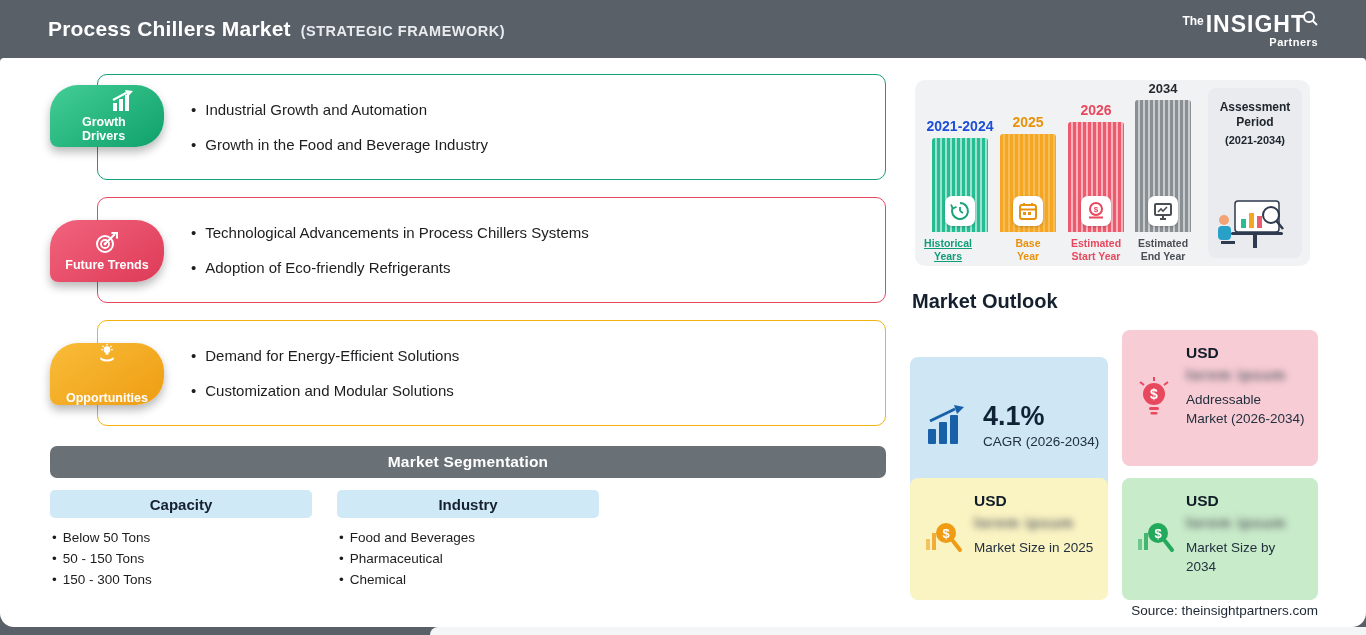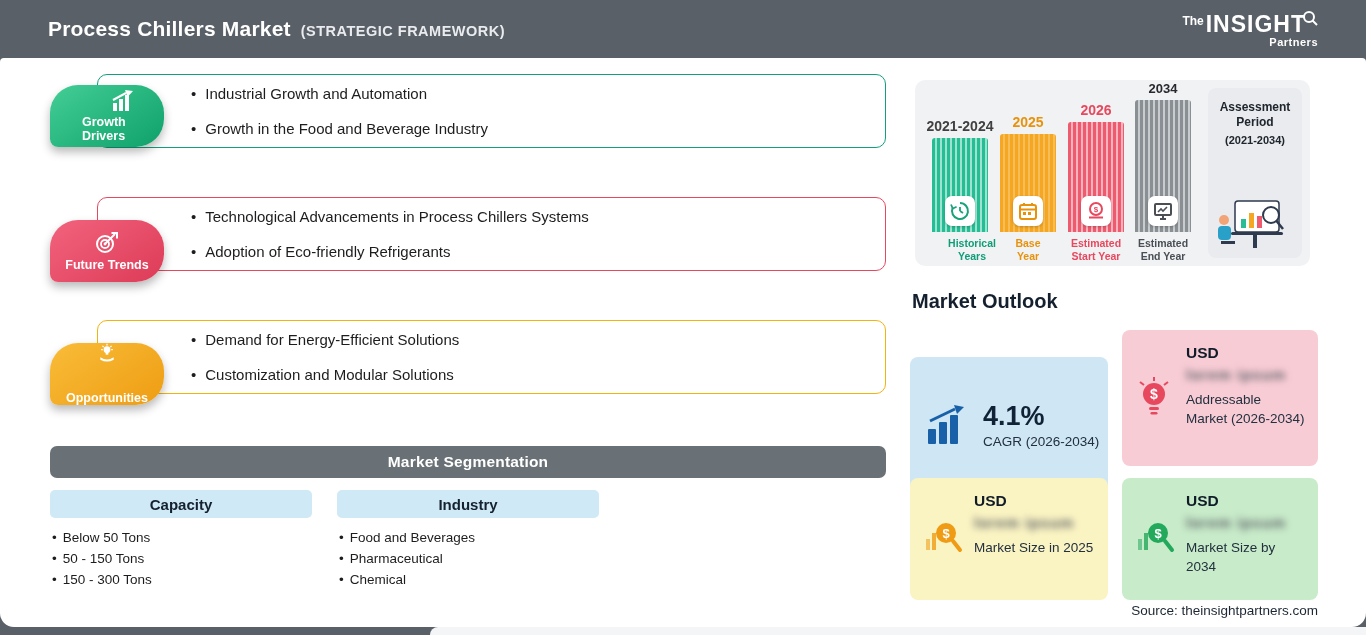--- a/index.html
+++ b/index.html
@@ -21,21 +21,21 @@
   .logo-mag { margin-left:-4px; margin-bottom:10px; }
   .logo-sub { font-size:11px; font-weight:bold; margin-top:1px; letter-spacing:.5px; }
 
   
   .canvas { position:absolute; top:58px; left:0; width:1366px; height:569px;
             background:#ffffff; border-radius:4px 4px 14px 14px; }
   .bottom-sliver { position:absolute; left:430px; right:0; bottom:0; height:8px;
                    background:#f4f5f6; border-radius:10px 0 0 0; }
 
   
-  .factor-box { position:absolute; left:97px; width:789px; height:74px;
+  .factor-box { position:absolute; left:97px; width:789px; height:106px;
                 border-radius:10px; background:#fff;
                 display:flex; flex-direction:column; justify-content:center;
                 gap:18px; padding-left:93px; }
   .box-growth { top:16px;  border:1.6px solid #12a07c; }
   .box-trends { top:139px; border:1.6px solid #e8485e; }
   .box-opps   { top:262px; border:1.6px solid #f2b30f; }
   .bullet { font-size:15px; color:#1d1d1f; display:flex; align-items:baseline; }
   .bullet::before { content:"•"; margin-right:9px; font-size:15px; }
 
   .badge { position:absolute; left:50px; width:114px; height:62px; z-index:3;
@@ -67,27 +67,27 @@
   .tbar { position:absolute; width:56px; bottom:34px; border-radius:3px 3px 0 0; }
   .tbar.b1 { left:17px;  height:94px;  background:repeating-linear-gradient(90deg,#25bd94 0 3px,#9fe2d0 3px 5px); }
   .tbar.b2 { left:85px;  height:98px;  background:repeating-linear-gradient(90deg,#f5a623 0 3px,#f7bd57 3px 5px); }
   .tbar.b3 { left:153px; height:110px; background:repeating-linear-gradient(90deg,#ef5b6e 0 3px,#f8b3bc 3px 5px); }
   .tbar.b4 { left:220px; height:132px; background:repeating-linear-gradient(90deg,#8a8f94 0 3px,#c9cccf 3px 5px); }
   .tbar-icon { position:absolute; left:50%; transform:translateX(-50%); bottom:6px;
                width:30px; height:30px; background:#fff; border-radius:7px;
                display:flex; align-items:center; justify-content:center;
                box-shadow:0 1px 3px rgba(0,0,0,.2); }
   .tbar-year { position:absolute; width:70px; text-align:center; font-weight:bold; font-size:14px; }
-  .y1 { left:10px;  bottom:132px; color:#404040; }
+  .y1 { left:10px;  bottom:132px; color:#1d4ed8; }
   .y2 { left:78px;  bottom:136px; color:#e8920c; }
   .y3 { left:146px; bottom:148px; color:#e8485e; }
   .y4 { left:213px; bottom:170px; color:#26292d; font-size:13px; }
   .tbar-caption { position:absolute; bottom:3px; width:66px; text-align:center;
                   font-weight:bold; font-size:10.5px; line-height:13px; white-space:pre-line; }
-  .c1 { left:24px;  color:#0f9d78; }
+  .c1 { left:0;  color:#0f9d78;text-decoration:underline; }
   .c2 { left:80px;  color:#e8920c; }
   .c3 { left:148px; color:#e8485e; }
   .c4 { left:215px; color:#4a4f55; }
   .assess { position:absolute; left:293px; top:8px; width:94px; height:170px;
             background:#e9ebee; border-radius:8px; padding-top:12px; text-align:center; }
   .assess-title { font-weight:bold; font-size:12px; color:#20262e; white-space:pre-line; line-height:15px; }
   .assess-range { font-weight:bold; font-size:11px; color:#20262e; margin-top:4px; }
   .assess-illus { position:absolute; bottom:5px; left:7px; }
 
   

